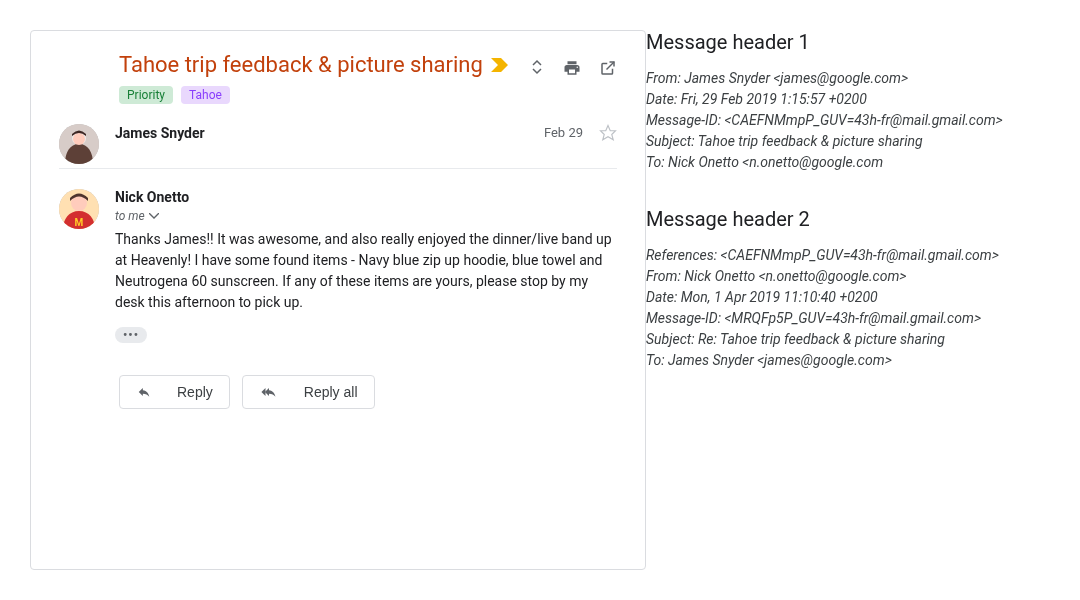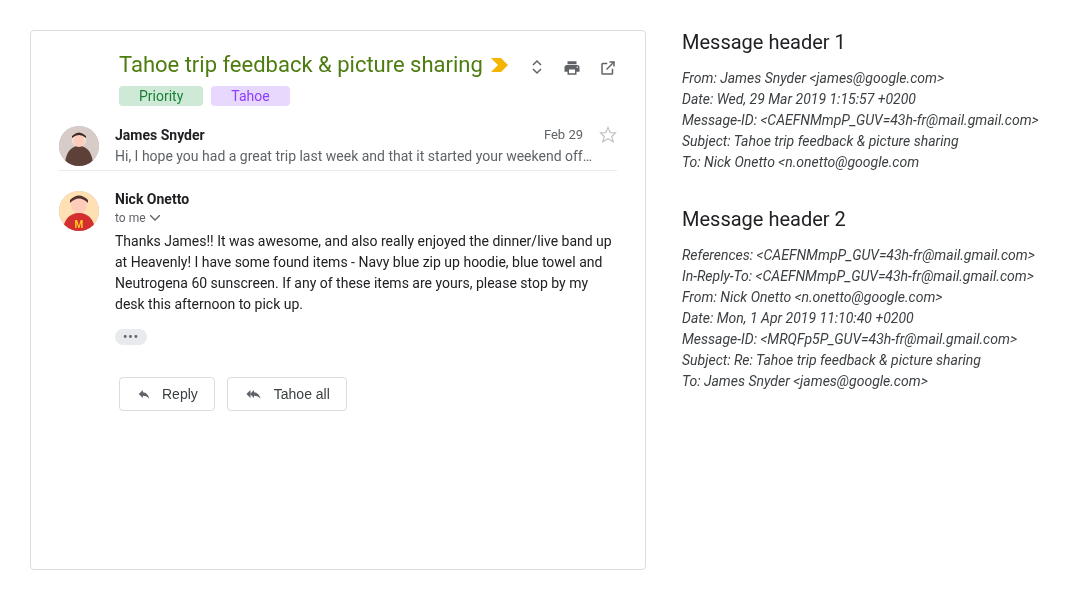--- a/index.html
+++ b/index.html
@@ -28,33 +28,33 @@
       flex: 1;
       display: flex;
       flex-wrap: wrap;
       align-items: center;
       gap: 6px 8px;
       padding-left: 60px;
     }
     .subject-text {
       font-size: 22px;
       font-weight: 400;
-      color: #4d7c0f;
+      color: #c2410c;
       line-height: 1.3;
     }
     .chevron-marker {
       display: inline-flex;
       color: #f4b400;
     }
     .label-chip {
       display: inline-flex;
       align-items: center;
-      padding: 2px 20px;
+      padding: 2px 8px;
       border-radius: 4px;
-      font-size: 14px;
+      font-size: 12px;
       font-weight: 400;
     }
     .label-priority { background: #ceead6; color: #188038; }
     .label-team { background: #e9d8fd; color: #8a3ffc; }
     .subject-actions {
       display: flex;
       gap: 18px;
       padding-top: 8px;
       color: #5f6368;
     }
@@ -97,20 +97,21 @@
       text-overflow: ellipsis;
       margin-top: 4px;
     }
     .recipient-line {
       font-size: 12px;
       color: #5f6368;
       margin-top: 2px;
       display: inline-flex;
       align-items: center;
       gap: 4px;
+      font-style: italic;
     }
     .msg-body {
       font-size: 14px;
       color: #202124;
       line-height: 1.5;
       margin-top: 5px;
     }
     .ellipsis-toggle {
       margin-top: 14px;
       display: inline-flex;
@@ -125,32 +126,31 @@
     }
     .reply-buttons {
       display: flex;
       gap: 12px;
       padding-left: 60px;
       margin-top: 12px;
     }
     .reply-btn {
       display: inline-flex;
       align-items: center;
-      gap: 10px;
+      gap: 25px;
       border: 1px solid #dadce0;
       border-radius: 4px;
       padding: 8px 16px;
       background: #fff;
       font-size: 14px;
       color: #3c4043;
       cursor: pointer;
     }
     .reply-btn svg { color: #5f6368; }
     .side-panel {
-      margin-left: 36px;
       flex: 1;
       font-size: 14px;
       color: #3c4043;
     }
     .side-section { margin-bottom: 34px; }
     .side-heading {
       font-size: 20px;
       font-weight: 400;
       color: #202124;
       margin-bottom: 14px;
@@ -213,21 +213,20 @@
         <span class="sender-name">James Snyder</span>
         <div class="msg-meta-right">
           <span>Feb 29</span>
           <span class="icon-btn star-icon">
             <svg width="18" height="18" viewBox="0 0 24 24" fill="none" stroke="#bdc1c6" stroke-width="1.5">
                 <polygon points="12,2 15,9 22,9 17,14 19,21 12,17 5,21 7,14 2,9 9,9"></polygon>
               </svg>
           </span>
         </div>
       </div>
-      <div class="snippet">Hi, I hope you had a great trip last week and that it started your weekend off…</div>
     </div>
   </div>
 
   <div class="msg-block">
     <div class="avatar">
       <svg viewBox="0 0 40 40">
           <rect width="40" height="40" fill="#ffe0b2"></rect>
           <path d="M20 22 C10 22 4 30 4 40 L36 40 C36 30 30 22 20 22" fill="#d32f2f"></path>
           <text x="20" y="37" text-anchor="middle" font-size="10" font-weight="bold" fill="#ffca28">M</text>
           <circle cx="20" cy="14" r="8" fill="#ffccbc"></circle>
@@ -256,41 +255,40 @@
       <svg width="16" height="14" viewBox="0 0 24 24" fill="#5f6368">
           <path d="M10 9V5l-7 7 7 7v-4.1c5 0 8.5 1.6 11 5.1-1-5-4-10-11-11z"></path>
         </svg>
       <span>Reply</span>
     </button>
     <button class="reply-btn">
       <svg width="20" height="14" viewBox="0 0 28 24" fill="#5f6368">
           <path d="M8 9V5l-7 7 7 7v-4"></path>
           <path d="M14 9V5l-7 7 7 7v-4.1c5 0 8.5 1.6 11 5.1-1-5-4-10-11-11z"></path>
         </svg>
-      <span>Tahoe all</span>
+      <span>Reply all</span>
     </button>
   </div>
 
 </div>
 
 <div class="side-panel">
 
   <div class="side-section">
     <div class="side-heading">Message header 1</div>
     <div class="header-line">From: James Snyder &lt;james@google.com&gt;</div>
-    <div class="header-line">Date: Wed, 29 Mar 2019 1:15:57 +0200</div>
+    <div class="header-line">Date: Fri, 29 Feb 2019 1:15:57 +0200</div>
     <div class="header-line">Message-ID: &lt;CAEFNMmpP_GUV=43h-fr@mail.gmail.com&gt;</div>
     <div class="header-line">Subject: Tahoe trip feedback &amp; picture sharing</div>
     <div class="header-line">To:  Nick Onetto &lt;n.onetto@google.com</div>
   </div>
 
   <div class="side-section">
     <div class="side-heading">Message header 2</div>
     <div class="header-line">References: &lt;CAEFNMmpP_GUV=43h-fr@mail.gmail.com&gt;</div>
-    <div class="header-line">In-Reply-To: &lt;CAEFNMmpP_GUV=43h-fr@mail.gmail.com&gt;</div>
     <div class="header-line">From: Nick Onetto &lt;n.onetto@google.com&gt;</div>
     <div class="header-line">Date: Mon, 1 Apr 2019 11:10:40 +0200</div>
     <div class="header-line">Message-ID: &lt;MRQFp5P_GUV=43h-fr@mail.gmail.com&gt;</div>
     <div class="header-line">Subject: Re: Tahoe trip feedback &amp; picture sharing</div>
     <div class="header-line">To:  James Snyder &lt;james@google.com&gt;</div>
   </div>
 
 </div>
 
 </body></html>

